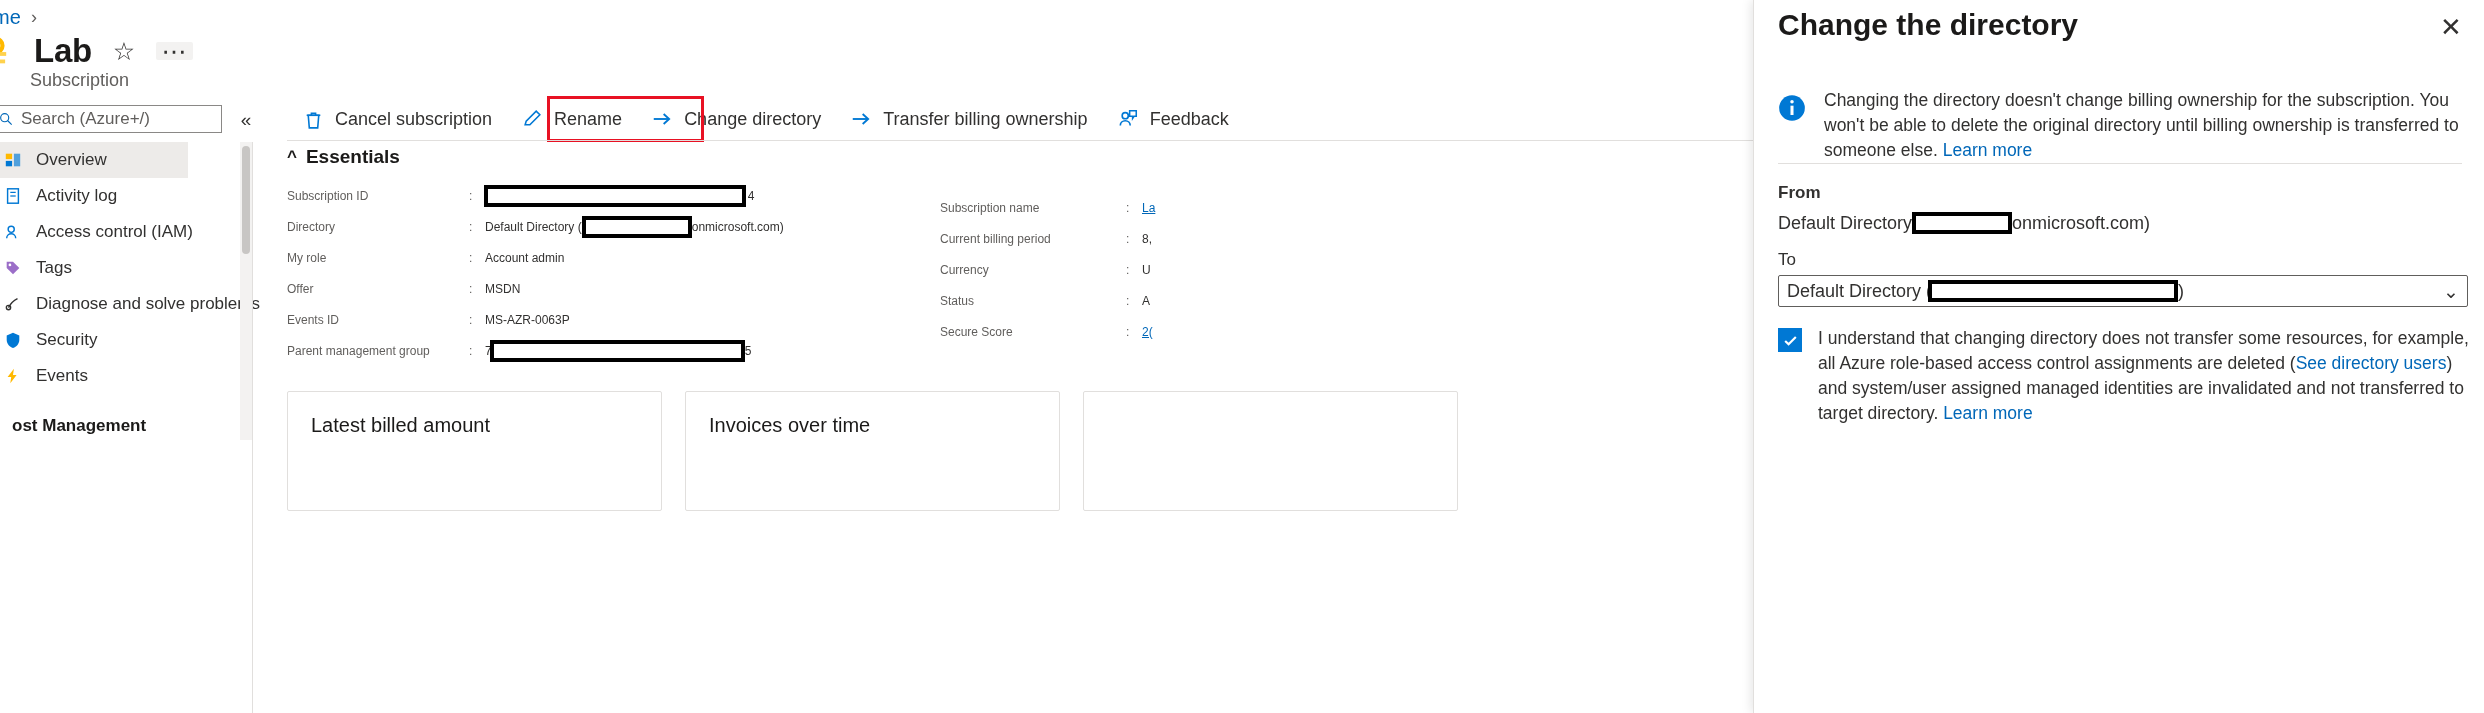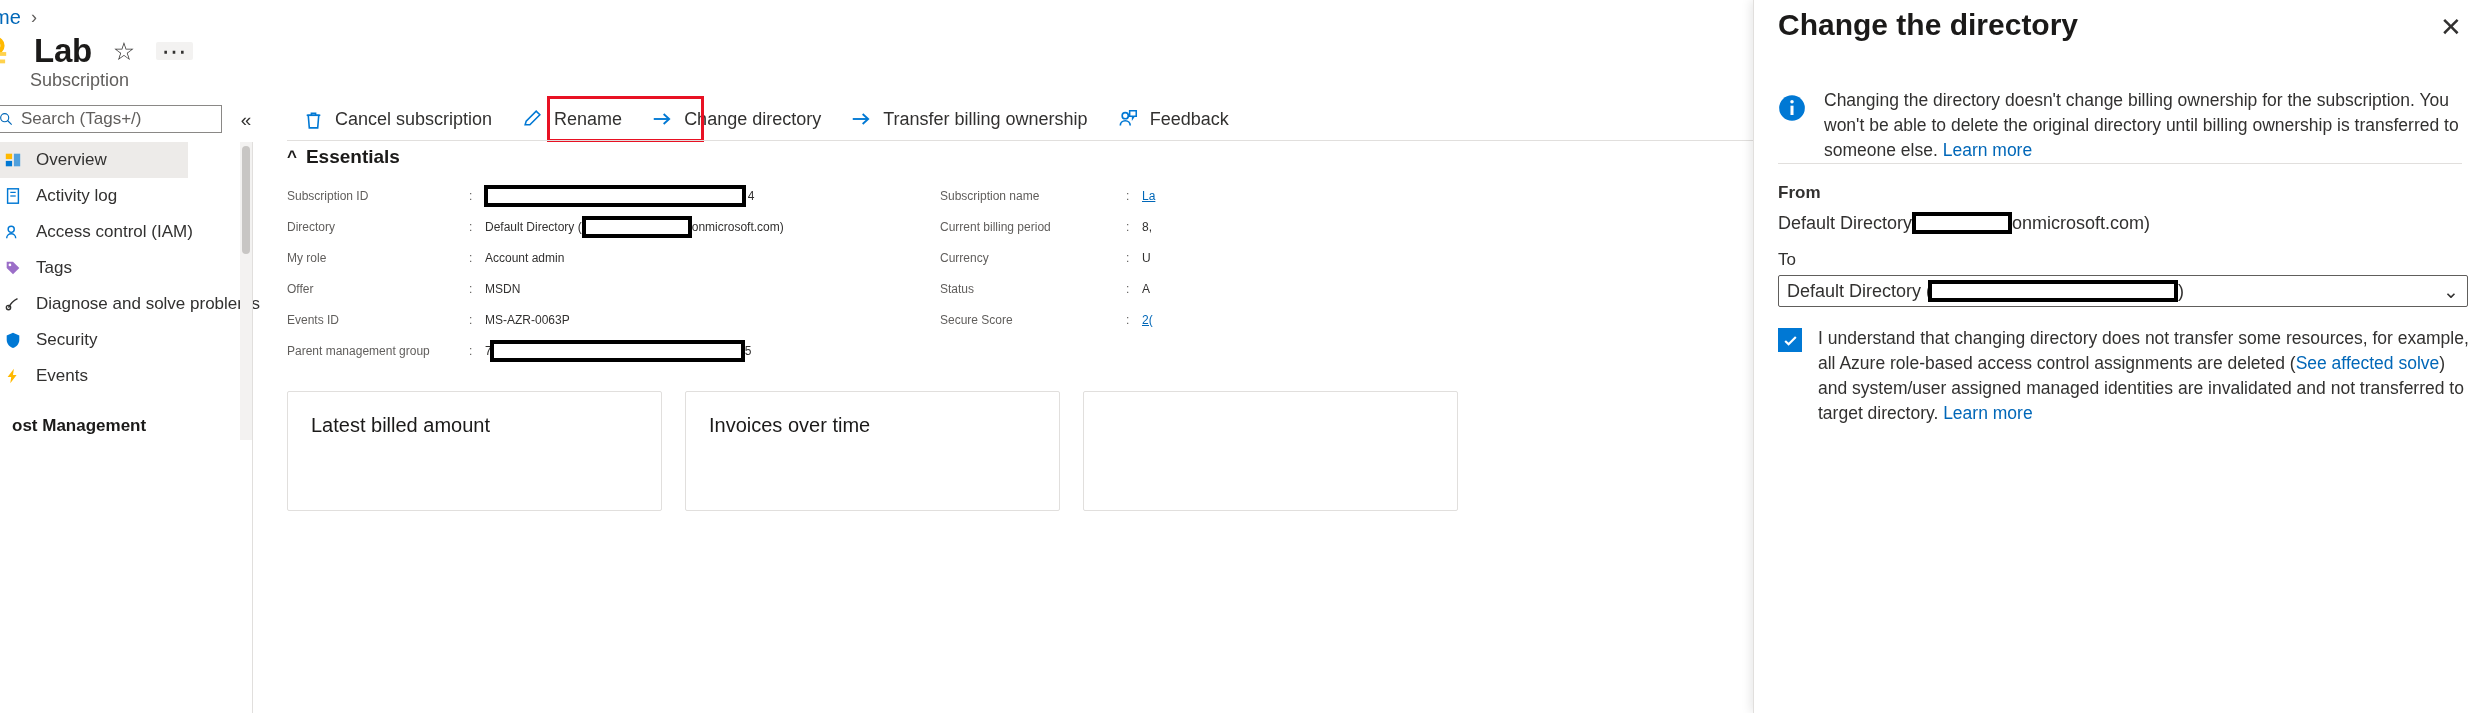--- a/index.html
+++ b/index.html
@@ -56,21 +56,21 @@
   .toolbar-rule { position: absolute; left: 287px; top: 140px; width: 1466px; height: 1px; background: #e1dfdd; }
 
   
   .essentials-head { position: absolute; left: 287px; top: 146px; display: flex; align-items: center; gap: 9px;
     font-size: 19px; font-weight: 600; color: #1b1a19; }
   .chev-up { font-size: 17px; color: #1b1a19; font-weight: 700; }
 
   .ess-grid { position: absolute; left: 287px; top: 180px; width: 1466px; }
   .ess-col { position: absolute; top: 0; }
   .ess-col.left { left: 0; width: 640px; }
-  .ess-col.right { left: 653px; width: 810px; }
+  .ess-col.right { left: 653px; width: 810px; margin-top: 12px; }
   .ess-row { height: 31px; display: flex; align-items: center; font-size: 12px; color: #323130; }
   .ess-key { color: #605e5c; white-space: nowrap; }
   .ess-colon { width: 16px; text-align: left; color: #605e5c; }
   .ess-val { color: #323130; white-space: nowrap; display: flex; align-items: center; }
   .ess-link { color: #0067b8; text-decoration: underline; }
   .l-left .ess-key { width: 182px; }
   .l-right .ess-key { width: 186px; }
   .redact { display: inline-block; background: #fff; border: 4px solid #000; vertical-align: middle; }
 
   
@@ -131,21 +131,21 @@
           <span class="dots-glyph">⋯</span>
         </span>
     </div>
     <div class="subtitle">Subscription</div>
 
     <div class="search-wrap">
       <svg viewBox="0 0 16 16" width="14" height="14">
         <circle cx="6.5" cy="6.5" r="4.6" fill="none" stroke="#0067b8" stroke-width="1.3"></circle>
         <line x1="10" y1="10" x2="14.5" y2="14.5" stroke="#0067b8" stroke-width="1.3"></line>
       </svg>
-      <span class="search-ph">Search (Tags+/)</span>
+      <span class="search-ph">Search (Azure+/)</span>
     </div>
     <div class="collapse-btn">«</div>
 
     <div class="nav">
       <div class="nav-item selected">
         <span class="nav-ico">
           <svg viewBox="0 0 20 20" width="18" height="18">
               <rect x="2" y="3" width="7" height="6" fill="#ffb900"></rect>
               <rect x="2" y="11" width="7" height="6" fill="#0078d4"></rect>
               <rect x="11" y="3" width="7" height="14" fill="#50a0dc"></rect>
@@ -389,18 +389,18 @@
       <span class="select-chev">⌄</span>
     </div>
 
     <div class="consent">
       <span class="cbx">
         <svg viewBox="0 0 16 16" width="17" height="17">
             <path d="M3 8.4l3.2 3.2L13 4.6" fill="none" stroke="#fff" stroke-width="2"></path>
           </svg>
       </span>
       <span class="consent-text">
-        <span>I understand that changing directory does not transfer some resources, for example, all Azure role-based access control assignments are deleted (</span><span class="lnk">See affected solve</span><span>) and system/user assigned managed identities are invalidated and not transferred to target directory. </span><span class="lnk">Learn more</span>
+        <span>I understand that changing directory does not transfer some resources, for example, all Azure role-based access control assignments are deleted (</span><span class="lnk">See directory users</span><span>) and system/user assigned managed identities are invalidated and not transferred to target directory. </span><span class="lnk">Learn more</span>
       </span>
     </div>
   </div>
 
 </div>
 
 </body></html>

